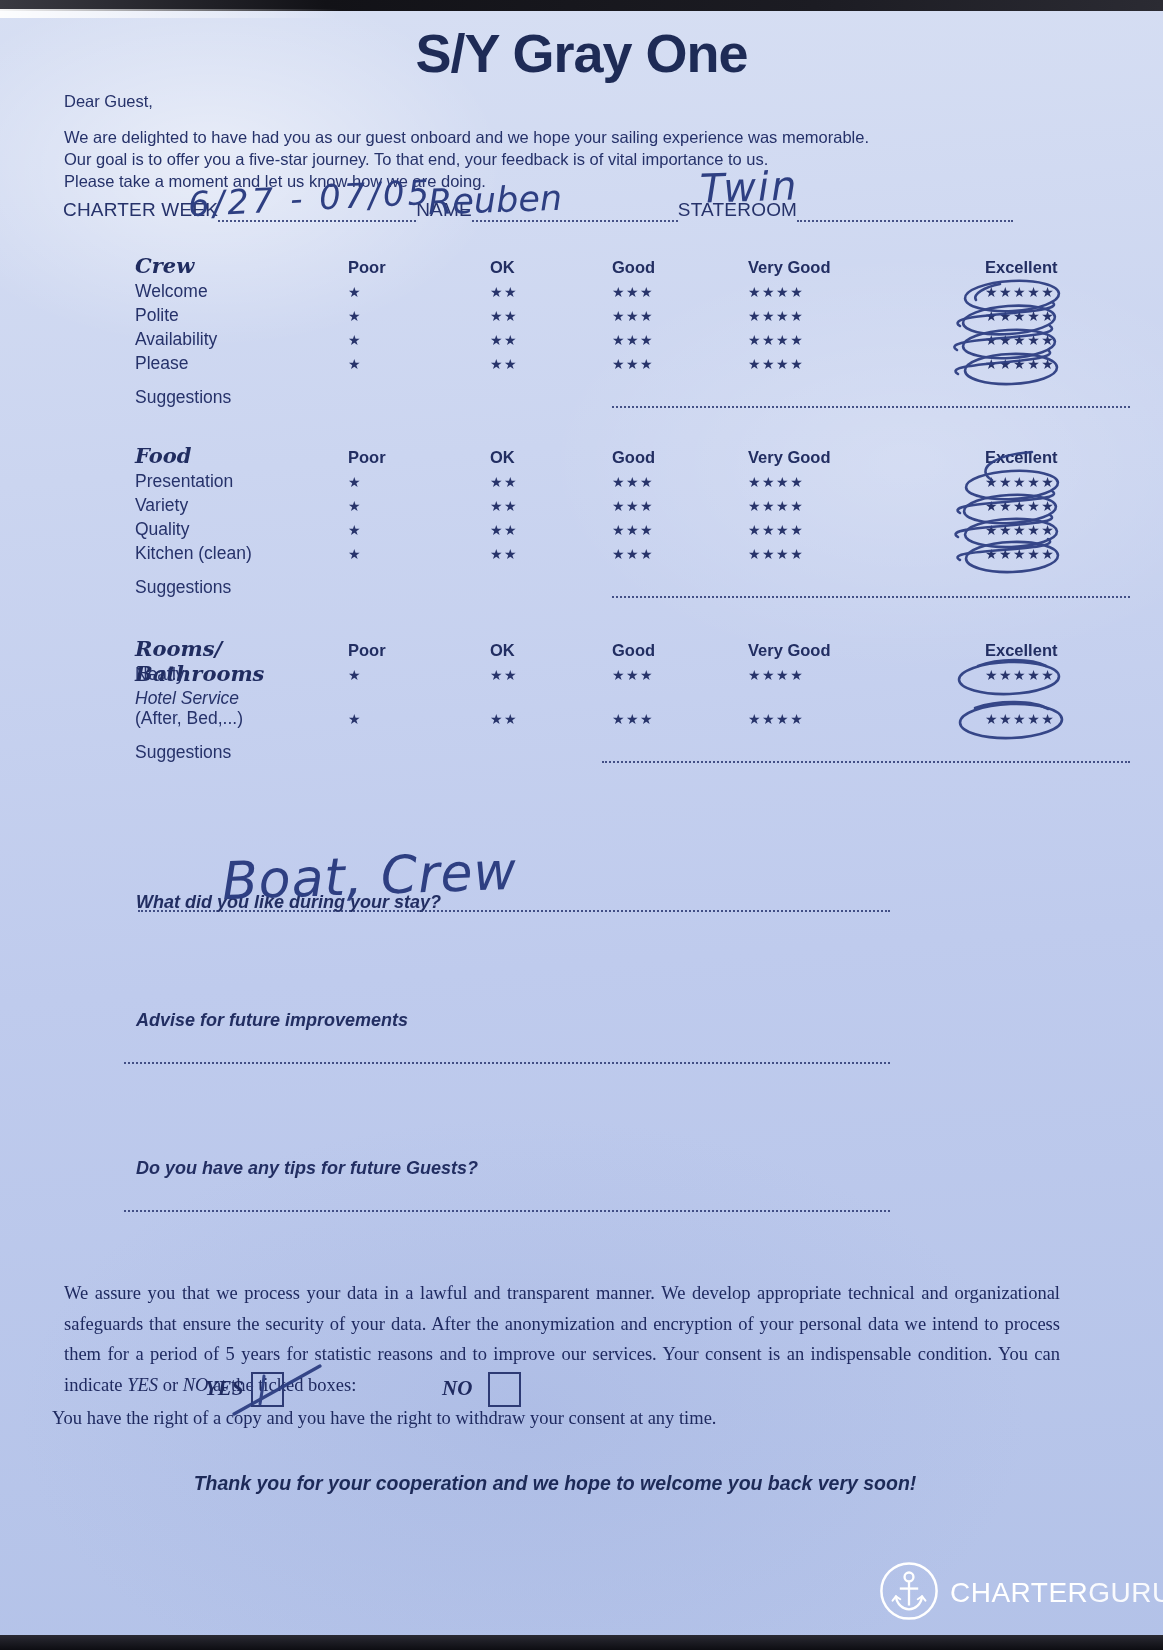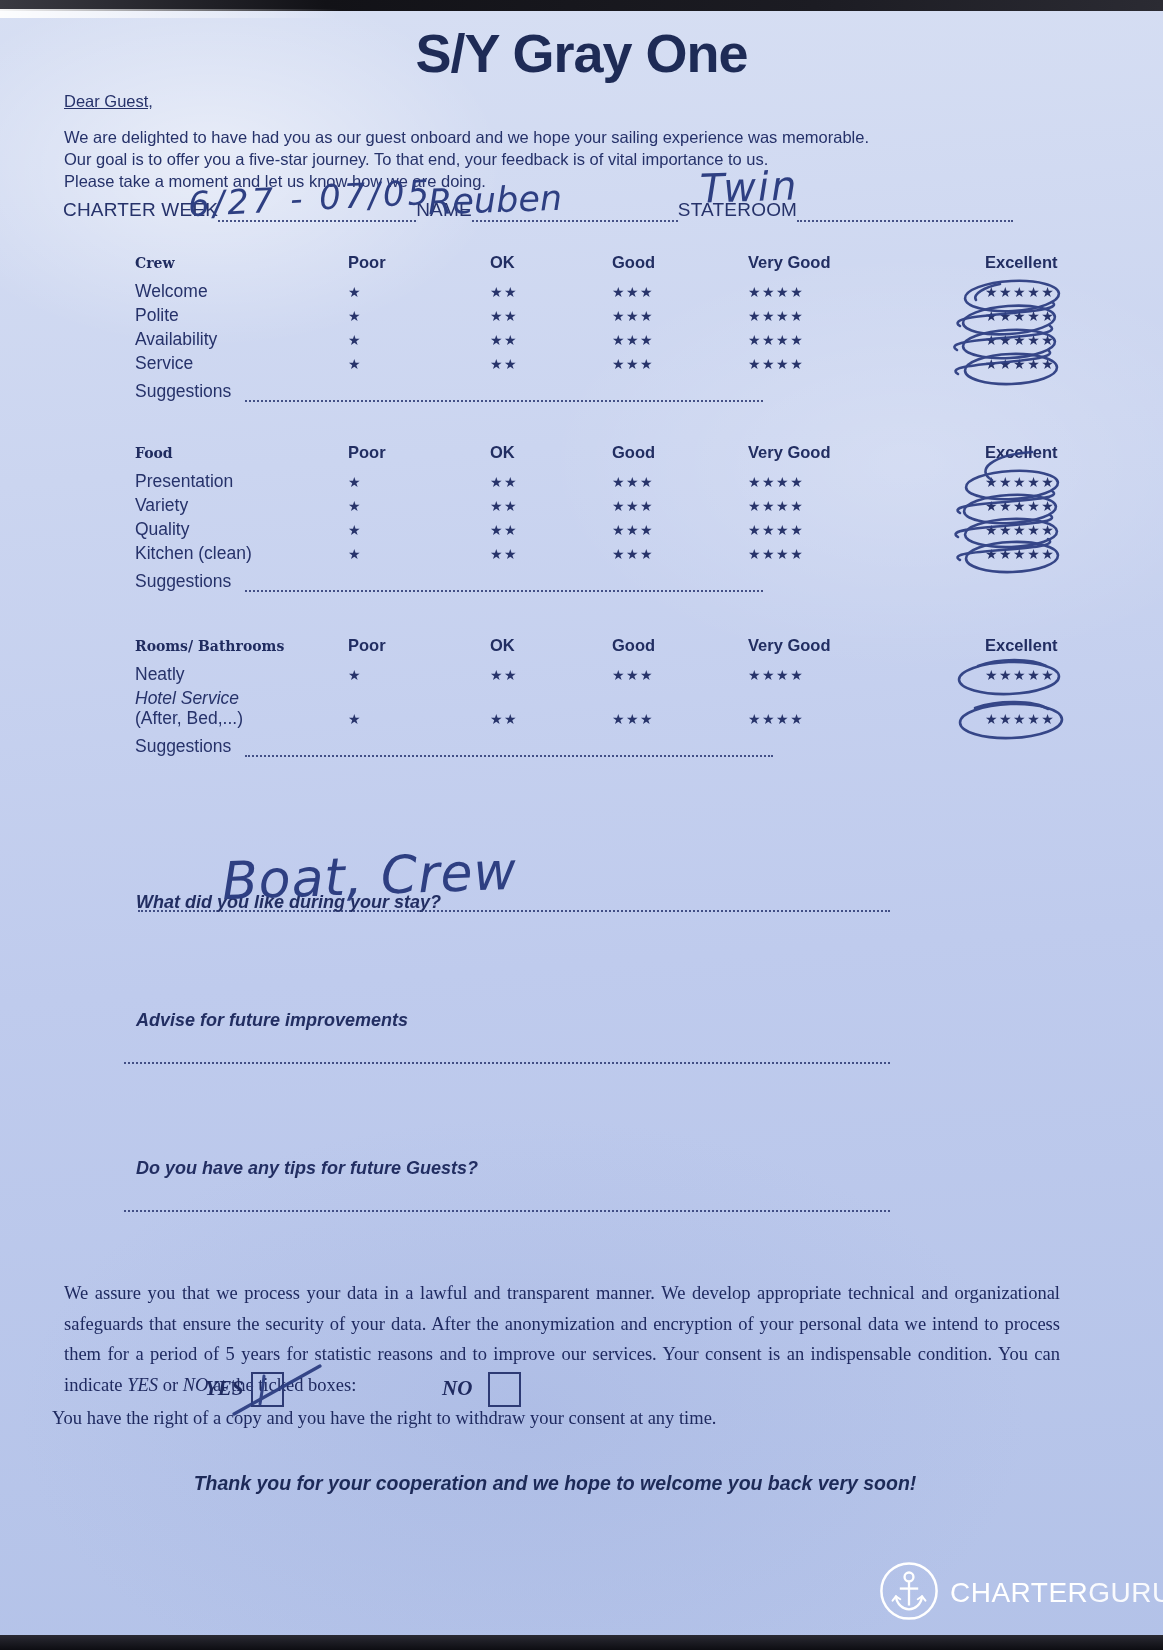--- a/index.html
+++ b/index.html
@@ -11,47 +11,47 @@
       radial-gradient(700px 420px at 45% 86%, rgba(150,168,218,.28), transparent 72%),
       linear-gradient(176deg,#d7dff3 0%,#cbd5f0 28%,#bfcbed 58%,#b3c2e8 100%);}
   .edge-top{position:absolute;top:0;left:0;right:0;height:11px;
     background:linear-gradient(90deg,#3a3a42,#121217 28%,#1c1c23 70%,#2b2b33);}
   .edge-top-sliver{position:absolute;top:9px;left:0;width:340px;height:9px;
     background:linear-gradient(to right,rgba(255,255,255,.95),rgba(255,255,255,0));}
   .edge-bottom{position:absolute;bottom:0;left:0;right:0;height:15px;
     background:linear-gradient(180deg,#2a2a33,#0d0d12);}
   .title{position:absolute;top:22px;left:0;right:0;text-align:center;
     font-size:54px;font-weight:600;letter-spacing:-1px;color:#1e2b56;}
-  .greeting{position:absolute;top:92px;left:64px;font-size:16.5px;text-decoration:underline;}
+  .greeting{position:absolute;top:92px;left:64px;font-size:16.5px;}
   .intro{position:absolute;top:126px;left:64px;font-size:16.5px;line-height:22px;}
   
   .fieldrow{position:absolute;top:198px;left:63px;width:950px;display:flex;align-items:flex-end;
     font-size:19px;letter-spacing:.2px;}
   .leader{border-bottom:2px dotted #2d3a74;height:22px;opacity:.85;}
   .l1{width:198px;} .l2{width:206px;} .l3{flex:1;}
   .flabel{padding-bottom:1px;}
   .hw{position:absolute;font-family:"DejaVu Sans",sans-serif;font-style:italic;
     color:#2e3f82;white-space:nowrap;z-index:4;}
   .hw-charter{top:178px;left:188px;font-size:34px;letter-spacing:3px;transform:rotate(-3deg);}
   .hw-name{top:180px;left:428px;font-size:35px;transform:rotate(-2deg);}
   .hw-stateroom{top:164px;left:700px;font-size:40px;letter-spacing:2px;transform:rotate(-2deg);}
   .hw-answer{top:846px;left:222px;font-size:52px;letter-spacing:1px;transform:rotate(-2deg);}
   
   .section{position:absolute;left:135px;width:995px;}
   .sec-crew{top:253px;} .sec-food{top:443px;} .sec-rooms{top:636px;}
   .rt-row{display:grid;grid-template-columns:213px 142px 122px 136px 237px 140px;
     align-items:baseline;height:24px;}
   .rt-head{height:28px;}
-  .sec-title{font-family:"DejaVu Serif",serif;font-weight:700;
-    font-size:14px;color:#202c60;}
+  .sec-title{font-family:"DejaVu Serif",serif;font-style:italic;font-weight:700;
+    font-size:21px;color:#202c60;}
   .col-h{font-weight:700;font-size:16.5px;color:#222e62;}
   .row-label{font-size:17.5px;}
   .stars{font-size:14px;letter-spacing:1.5px;color:#28346b;}
   .label-line{height:20px;font-size:17.5px;font-style:italic;}
-  .sugg{display:flex;align-items:flex-end;margin-top:4px;}
+  .sugg{display:flex;align-items:flex-end;margin-top:10px;justify-content:space-between;}
   .sugg .row-label{padding-right:14px;}
   .sugg .leader{width:518px;height:14px;}
   .sugg-rooms .leader{width:528px;}
   
   .q{position:absolute;left:136px;font-size:18px;font-style:italic;font-weight:700;color:#222e62;}
   .q1{top:892px;} .q2{top:1010px;} .q3{top:1158px;}
   .ansline{position:absolute;border-bottom:2px dotted #2d3a74;opacity:.85;z-index:2;}
   .al1{top:910px;left:138px;width:752px;}
   .al2{top:1062px;left:124px;width:766px;}
   .al3{top:1210px;left:124px;width:766px;}
@@ -130,21 +130,21 @@
     </div>
     <div class="rt-row">
       <span class="row-label">Availability</span>
       <span class="stars">★</span>
       <span class="stars">★★</span>
       <span class="stars">★★★</span>
       <span class="stars">★★★★</span>
       <span class="stars">★★★★★</span>
     </div>
     <div class="rt-row">
-      <span class="row-label">Service</span>
+      <span class="row-label">Please</span>
       <span class="stars">★</span>
       <span class="stars">★★</span>
       <span class="stars">★★★</span>
       <span class="stars">★★★★</span>
       <span class="stars">★★★★★</span>
     </div>
     <div class="sugg">
       <span class="row-label">Suggestions</span>
       <span class="leader"></span>
     </div>

